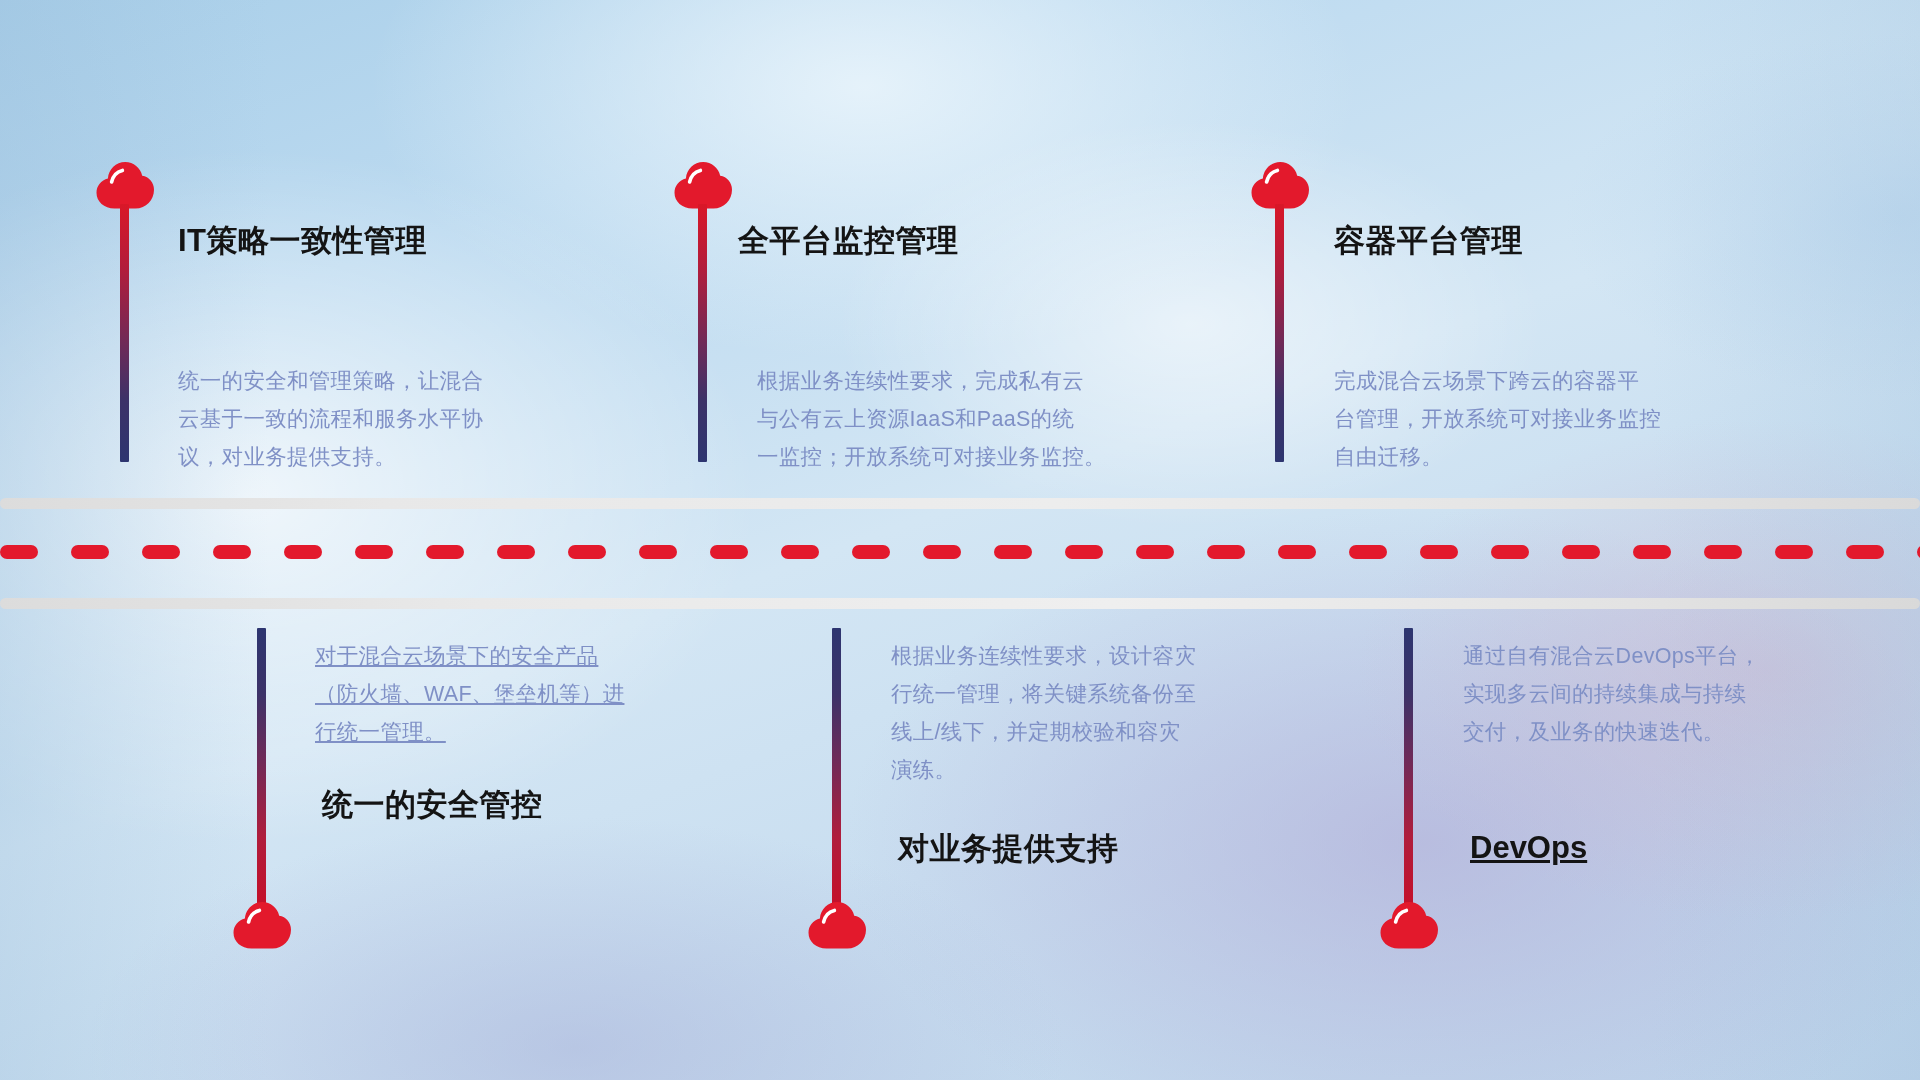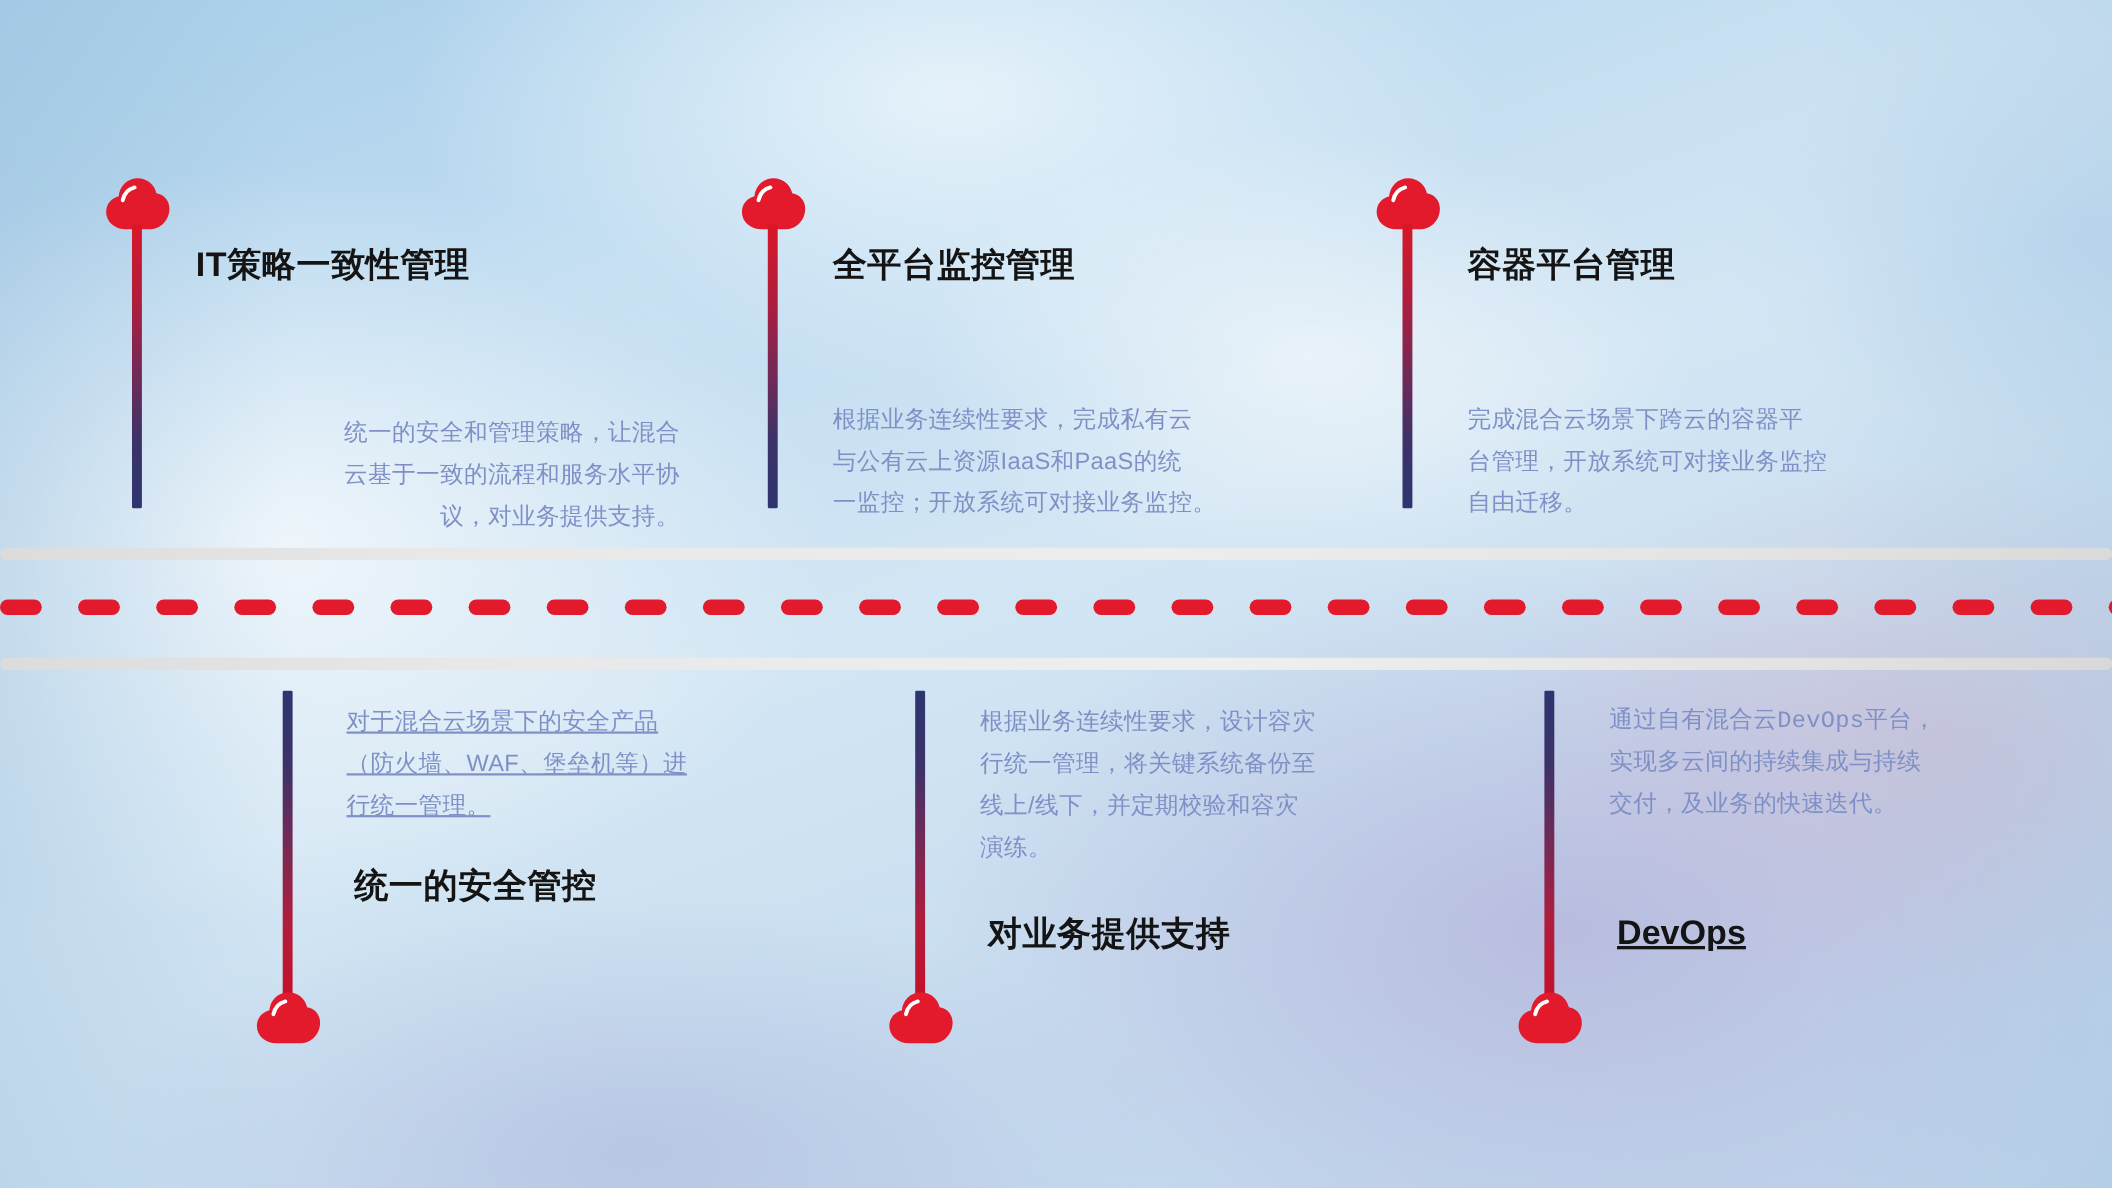--- a/index.html
+++ b/index.html
@@ -131,34 +131,34 @@
 
   <div class="col">
     <div class="cloud" style="left:94px; top:160px;">
       <svg viewBox="0 0 62 50" xmlns="http://www.w3.org/2000/svg">
         <path d="M20.5 48.5C10.0 48.5 2.5 41.6 2.5 32.8c0-7.2 4.6-12.6 11.4-14.4C14.6 9.4 21.9 2.0 31.2 2.0c8.4 0 15.3 5.9 17.0 13.7 6.9 1.1 11.8 6.7 11.8 14.0 0 10.2-7.9 18.8-18.6 18.8z" fill="#e3192c"></path>
         <path d="M17.6 22.0c1.3-6.0 5.5-10.3 10.8-11.6" fill="none" stroke="#ffffff" stroke-width="3.6" stroke-linecap="round"></path>
       </svg>
     </div>
     <div class="stem stem-down" style="left:120px; top:204px; height:258px;"></div>
     <div class="title" style="left:178px; top:225px;">IT策略一致性管理</div>
-    <div class="body" style="left:178px; top:374px; width:440px;text-align:right;">统一的安全和管理策略，让混合
+    <div class="body" style="left:178px; top:362px; width:440px;">统一的安全和管理策略，让混合
 云基于一致的流程和服务水平协
 议，对业务提供支持。</div>
   </div>
 
   <div class="col">
     <div class="cloud" style="left:672px; top:160px;">
       <svg viewBox="0 0 62 50" xmlns="http://www.w3.org/2000/svg">
         <path d="M20.5 48.5C10.0 48.5 2.5 41.6 2.5 32.8c0-7.2 4.6-12.6 11.4-14.4C14.6 9.4 21.9 2.0 31.2 2.0c8.4 0 15.3 5.9 17.0 13.7 6.9 1.1 11.8 6.7 11.8 14.0 0 10.2-7.9 18.8-18.6 18.8z" fill="#e3192c"></path>
         <path d="M17.6 22.0c1.3-6.0 5.5-10.3 10.8-11.6" fill="none" stroke="#ffffff" stroke-width="3.6" stroke-linecap="round"></path>
       </svg>
     </div>
     <div class="stem stem-down" style="left:698px; top:204px; height:258px;"></div>
-    <div class="title" style="left:757px; top:225px;">全平台监控管理</div>
+    <div class="title" style="left:738px; top:225px;">全平台监控管理</div>
     <div class="body" style="left:757px; top:362px; width:450px;">根据业务连续性要求，完成私有云
 与公有云上资源IaaS和PaaS的统
 一监控；开放系统可对接业务监控。</div>
   </div>
 
   <div class="col">
     <div class="cloud" style="left:1249px; top:160px;">
       <svg viewBox="0 0 62 50" xmlns="http://www.w3.org/2000/svg">
         <path d="M20.5 48.5C10.0 48.5 2.5 41.6 2.5 32.8c0-7.2 4.6-12.6 11.4-14.4C14.6 9.4 21.9 2.0 31.2 2.0c8.4 0 15.3 5.9 17.0 13.7 6.9 1.1 11.8 6.7 11.8 14.0 0 10.2-7.9 18.8-18.6 18.8z" fill="#e3192c"></path>
         <path d="M17.6 22.0c1.3-6.0 5.5-10.3 10.8-11.6" fill="none" stroke="#ffffff" stroke-width="3.6" stroke-linecap="round"></path>
@@ -195,21 +195,21 @@
     <div class="cloud" style="left:806px; top:900px;">
       <svg viewBox="0 0 62 50" xmlns="http://www.w3.org/2000/svg">
         <path d="M20.5 48.5C10.0 48.5 2.5 41.6 2.5 32.8c0-7.2 4.6-12.6 11.4-14.4C14.6 9.4 21.9 2.0 31.2 2.0c8.4 0 15.3 5.9 17.0 13.7 6.9 1.1 11.8 6.7 11.8 14.0 0 10.2-7.9 18.8-18.6 18.8z" fill="#e3192c"></path>
         <path d="M17.6 22.0c1.3-6.0 5.5-10.3 10.8-11.6" fill="none" stroke="#ffffff" stroke-width="3.6" stroke-linecap="round"></path>
       </svg>
     </div>
   </div>
 
   <div class="col">
     <div class="stem stem-up" style="left:1404px; top:628px; height:276px;"></div>
-    <div class="body" style="left:1463px; top:637px; width:430px;font-family:Liberation Mono, monospace;">通过自有混合云DevOps平台，
+    <div class="body" style="left:1463px; top:637px; width:430px;">通过自有混合云DevOps平台，
 实现多云间的持续集成与持续
 交付，及业务的快速迭代。</div>
     <div class="title lat" style="left:1470px; top:832px;text-decoration:underline;">DevOps</div>
     <div class="cloud" style="left:1378px; top:900px;">
       <svg viewBox="0 0 62 50" xmlns="http://www.w3.org/2000/svg">
         <path d="M20.5 48.5C10.0 48.5 2.5 41.6 2.5 32.8c0-7.2 4.6-12.6 11.4-14.4C14.6 9.4 21.9 2.0 31.2 2.0c8.4 0 15.3 5.9 17.0 13.7 6.9 1.1 11.8 6.7 11.8 14.0 0 10.2-7.9 18.8-18.6 18.8z" fill="#e3192c"></path>
         <path d="M17.6 22.0c1.3-6.0 5.5-10.3 10.8-11.6" fill="none" stroke="#ffffff" stroke-width="3.6" stroke-linecap="round"></path>
       </svg>
     </div>
   </div>

